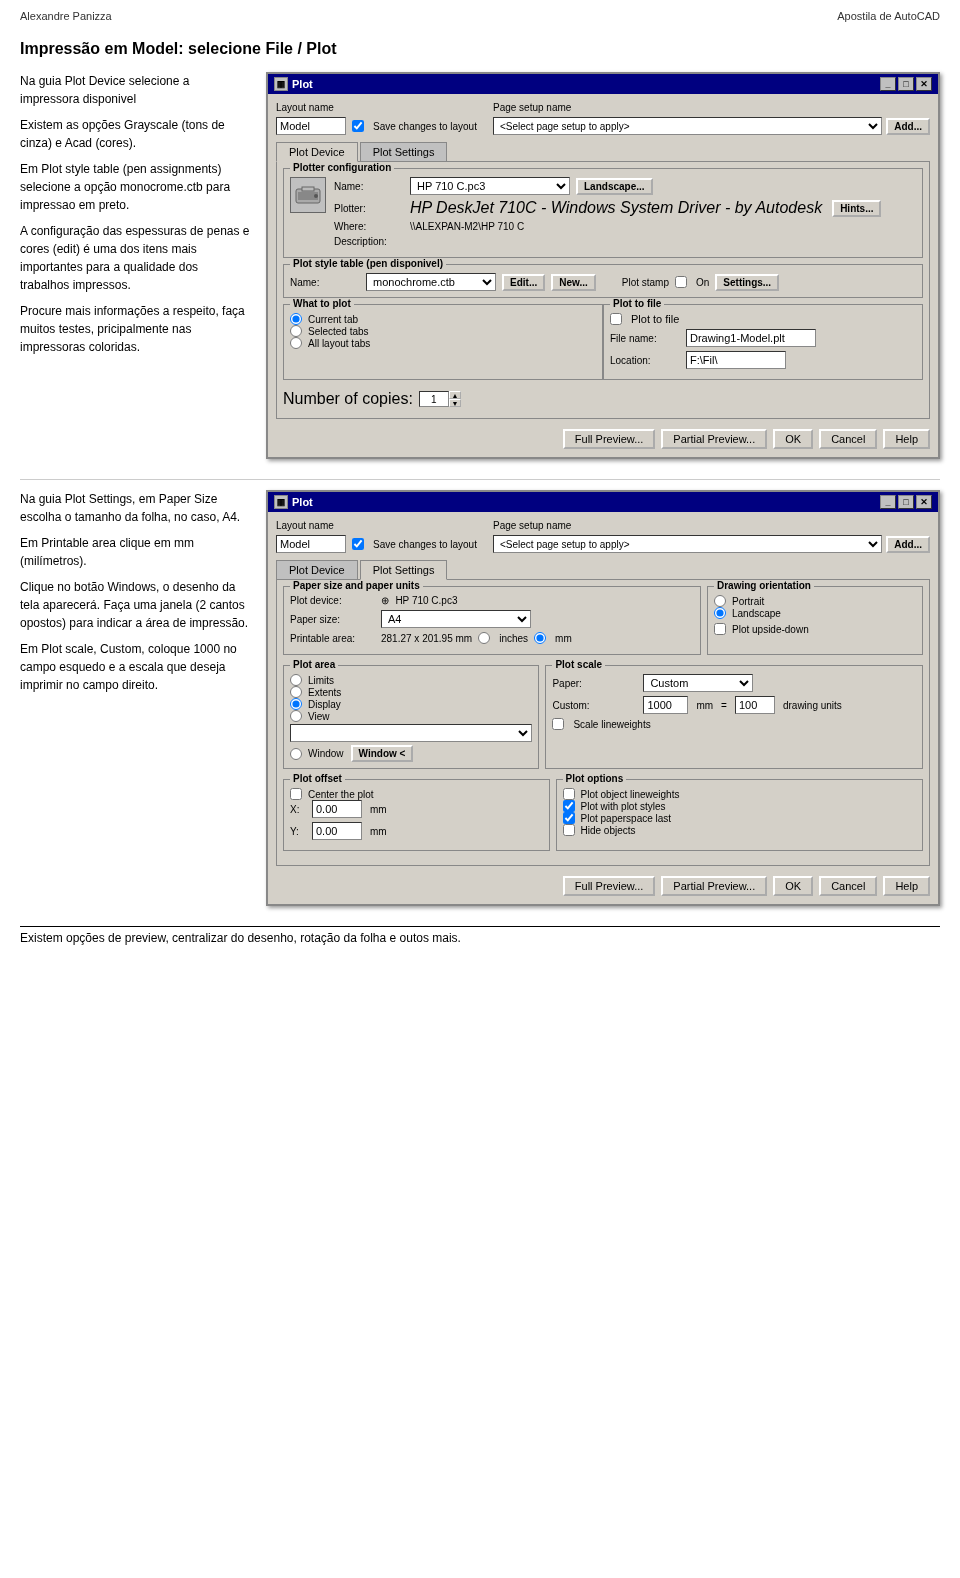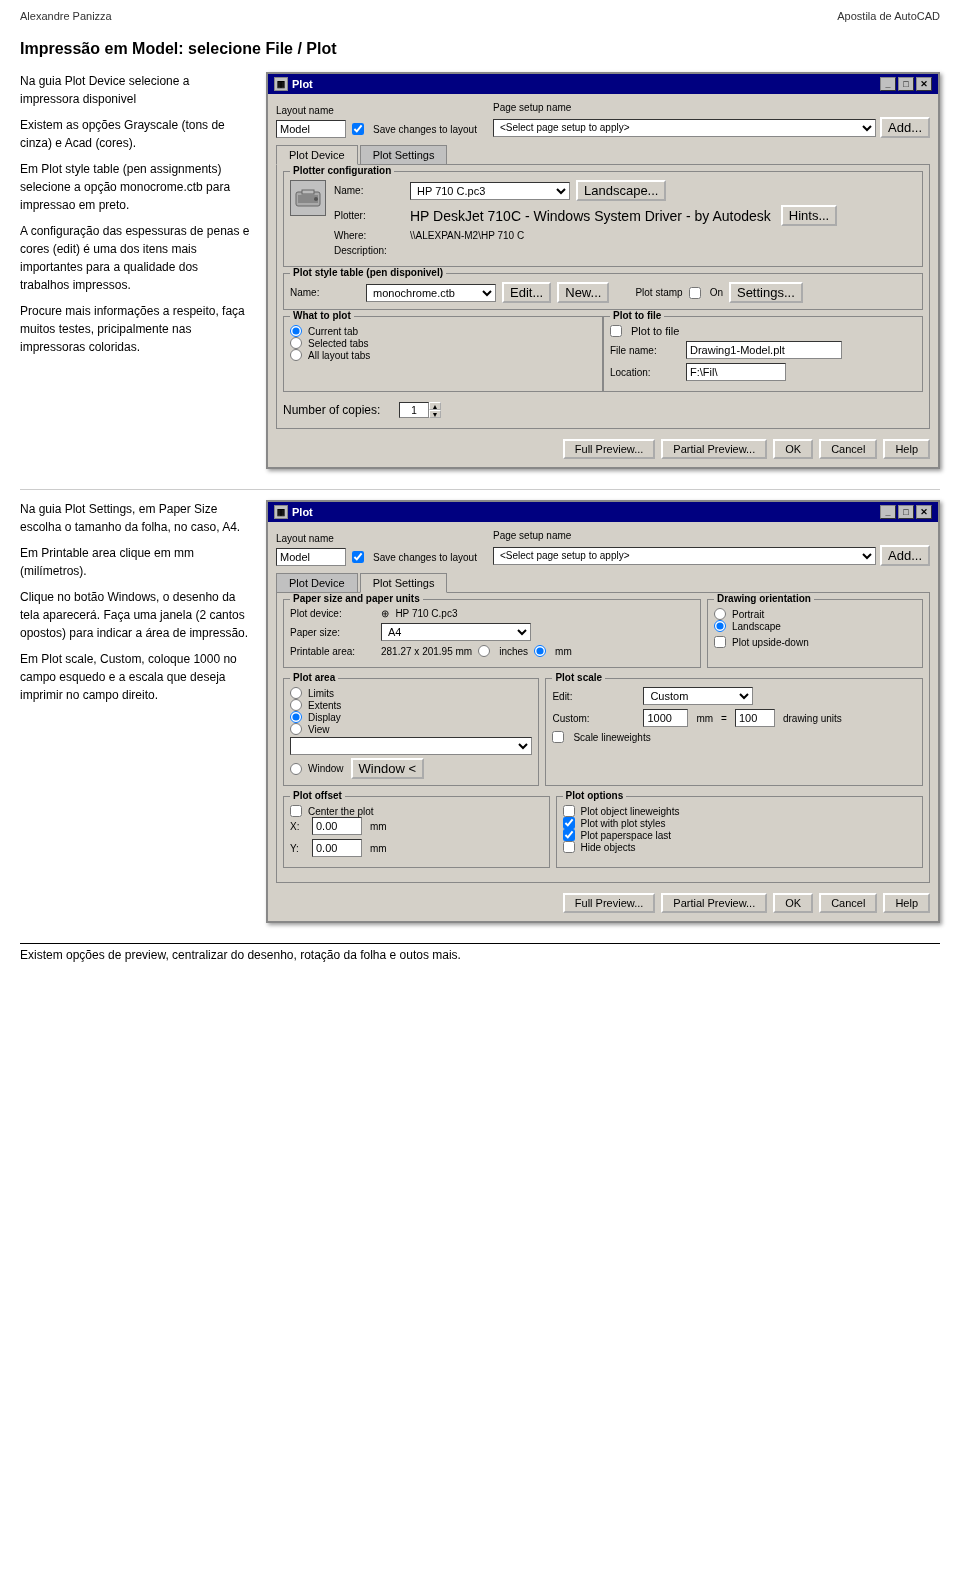--- a/index.html
+++ b/index.html
@@ -178,21 +178,22 @@
       border: 2px outset #fff;
       padding: 2px 10px;
       font-size: 11px;
       cursor: pointer;
       font-family: Arial, sans-serif;
       white-space: nowrap;
     }
 
     .win-btn-small {
       padding: 1px 6px;
-      font-size: 13px;
+      font-size: 10px;
+      font-weight: bold;
     }
 
     
     .win-checkbox {
       width: 12px;
       height: 12px;
       margin-right: 3px;
       vertical-align: middle;
     }
 
@@ -440,21 +441,21 @@
                   <div style="flex:1;">
                     <div class="row-inline">
                       <span class="row-label">Name:</span>
                       <select class="win-select" style="width:160px;">
                         <option>HP 710 C.pc3</option>
                       </select>
                       <button class="win-btn win-btn-small">Landscape...</button>
                     </div>
                     <div class="row-inline">
                       <span class="row-label">Plotter:</span>
-                      <span style="font-size:14px;">HP DeskJet 710C - Windows System Driver - by Autodesk</span>
+                      <span style="font-size:16px;font-style:italic;">HP DeskJet 710C - Windows System Driver - by Autodesk</span>
                       <button class="win-btn win-btn-small" style="margin-left:4px;">Hints...</button>
                     </div>
                     <div class="row-inline">
                       <span class="row-label">Where:</span>
                       <span style="font-size:10px;">\\ALEXPAN-M2\HP 710 C</span>
                     </div>
                     <div class="row-inline">
                       <span class="row-label">Description:</span>
                     </div>
                   </div>
@@ -498,32 +499,32 @@
               </div>
               <div class="fieldset-box half">
                 <span class="fieldset-legend">Plot to file</span>
                 <div class="fieldset-content">
                   <div class="row-inline">
                     <input type="checkbox" class="win-checkbox" style="">
                     <span>Plot to file</span>
                   </div>
                   <div class="row-inline">
                     <span class="row-label">File name:</span>
-                    <input type="text" class="win-input" style="width: 156px;" value="Drawing1-Model.plt">
+                    <input type="text" class="win-input" style="width: 130px;" value="Drawing1-Model.plt">
                   </div>
                   <div class="row-inline">
                     <span class="row-label">Location:</span>
                     <input type="text" class="win-input" style="width: 100px;" value="F:\Fil\">
                   </div>
                 </div>
               </div>
             </div>
 
             <div class="row-inline">
-              <span style="font-size:12px;min-width:110px;">Number of copies:</span>
+              <span style="font-size:16px;min-width:110px;">Number of copies:</span>
               <div class="spinner-box">
                 <input type="text" class="spinner-input" value="1" style="">
                 <div class="spinner-btns">
                   <button class="spinner-btn">▲</button>
                   <button class="spinner-btn">▼</button>
                 </div>
               </div>
             </div>
 
           </div>
@@ -673,21 +674,21 @@
                     <span>Window</span>
                     <button class="win-btn win-btn-small" style="margin-left:4px;">Window &lt;</button>
                   </div>
                 </div>
               </div>
 
               <div class="fieldset-box" style="flex:1.5;">
                 <span class="fieldset-legend">Plot scale</span>
                 <div class="fieldset-content">
                   <div class="ps-row">
-                    <span class="ps-label">Edit:</span>
+                    <span class="ps-label">Paper:</span>
                     <select class="win-select" style="width:110px;">
                       <option>Custom</option>
                     </select>
                   </div>
                   <div class="ps-row">
                     <span class="ps-label">Custom:</span>
                     <input type="text" class="win-input" style="width: 45px;" value="1000">
                     <span class="mm-label">mm</span>
                     <span class="equals-label">=</span>
                     <input type="text" class="win-input" style="width: 40px;" value="100">

